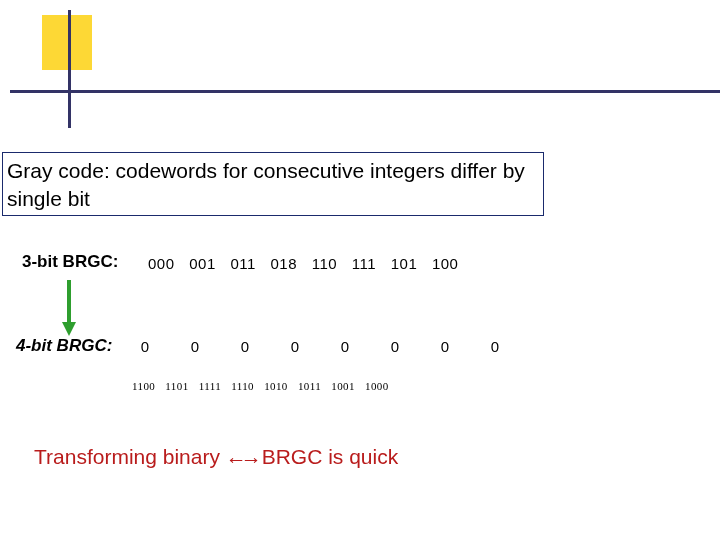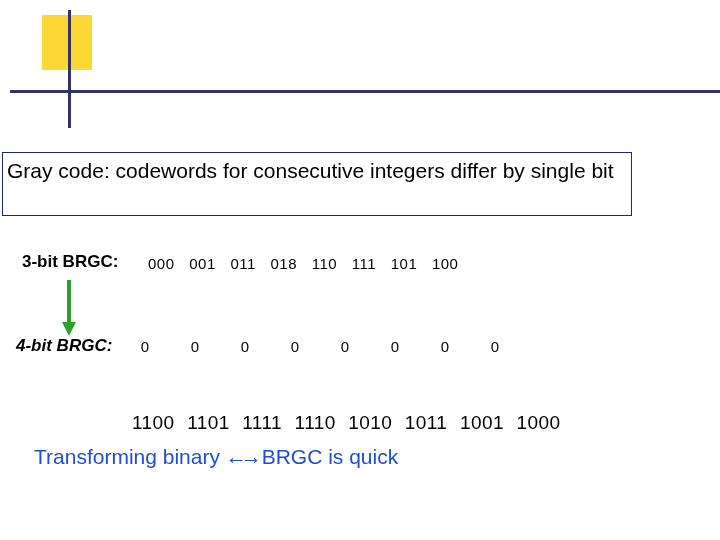--- a/index.html
+++ b/index.html
@@ -48,21 +48,21 @@
     top: 0px;
     left: 58px;
     width: 3px;
     height: 118px;
     background: #333366;
   }
   .def-box {
     position: absolute;
     top: 152px;
     left: 2px;
-    width: 630px;
+    width: 542px;
     height: 64px;
     border: 1px solid #1a2a6c;
     padding: 4px 8px 4px 4px;
   }
   .def-text {
     font-size: 21px;
     color: #000;
     line-height: 1.35;
     font-family: Tahoma, Verdana, sans-serif;
   }
@@ -126,33 +126,32 @@
     color: #000;
     display: flex;
     gap: 36px;
     font-family: Tahoma, Verdana, sans-serif;
   }
   .row4a span { display: inline-block; width: 14px; text-align: center; }
   .row4b {
     position: absolute;
     top: 380px;
     left: 132px;
-    font-size: 19px;
+    font-size: 11px;
     color: #000;
     word-spacing: 7px;
-    font-family: Liberation Sans, sans-serif;
+    font-family: Liberation Serif, serif;
     letter-spacing: 0.4px;
-    margin-top: 32px;
   }
   .transform {
     position: absolute;
     top: 445px;
     left: 34px;
     font-size: 21px;
-    color: #1d4ed8;
+    color: #b91c1c;
     font-family: Tahoma, Verdana, sans-serif;
   }
 </style>
 </head>
 <body>
 
 <div class="header-decor">
   <div class="yellow-block"></div>
   <div class="hline-top"></div>
   <div class="vline"></div>

